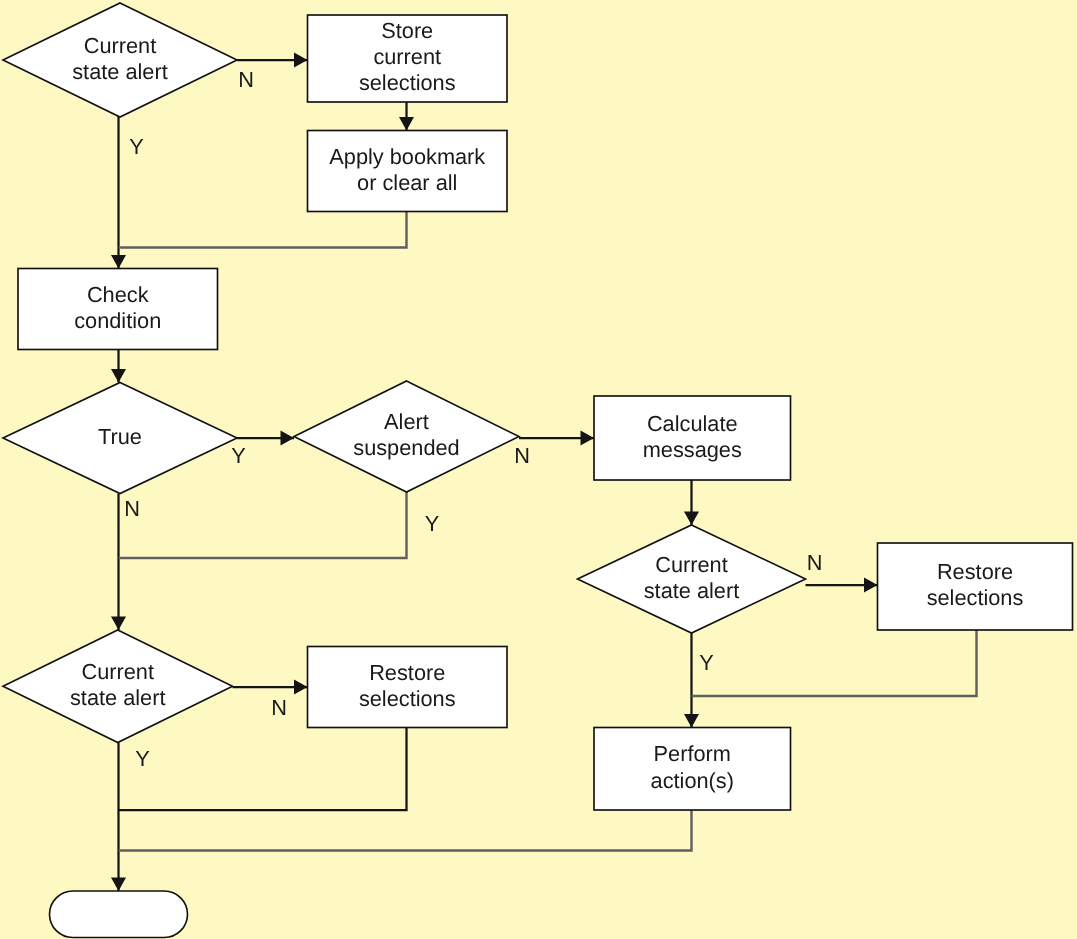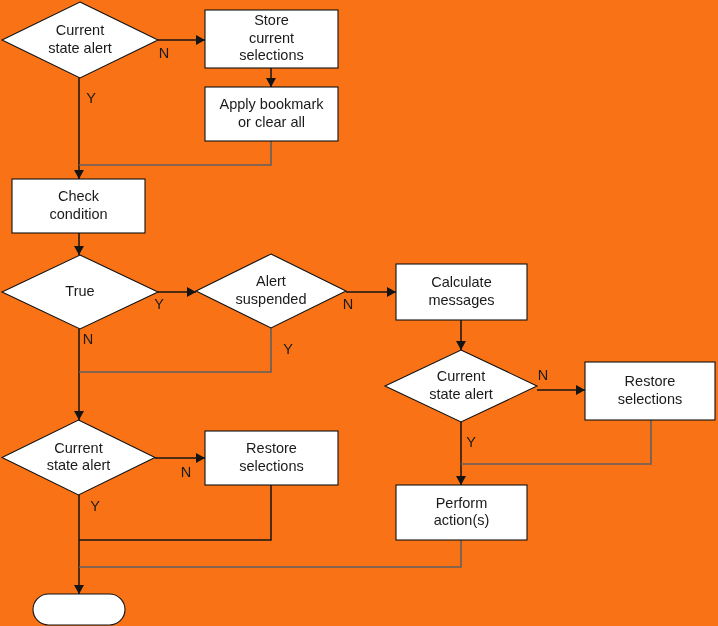--- a/index.html
+++ b/index.html
@@ -7,21 +7,21 @@
     padding: 0;
     background: #ffffff;
   }
   body {
     font-family: "Liberation Sans", sans-serif;
   }
   #flowchart-root {
     position: relative;
     width: 718px;
     height: 626px;
-    background: #f97316;
+    background: #fef9c3;
     overflow: hidden;
   }
   svg#flow-svg {
     position: absolute;
     left: 0;
     top: 0;
     width: 718px;
     height: 626px;
     display: block;
   }

